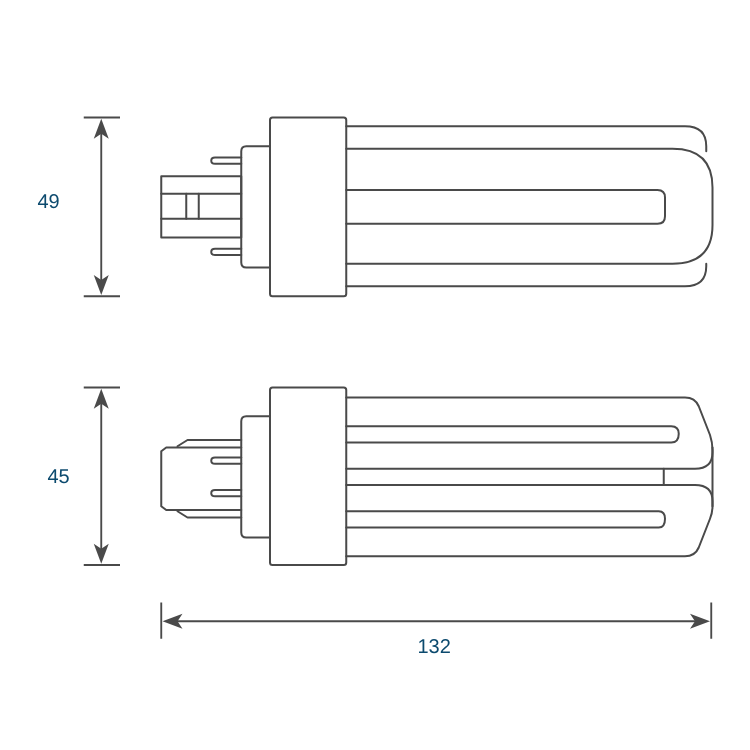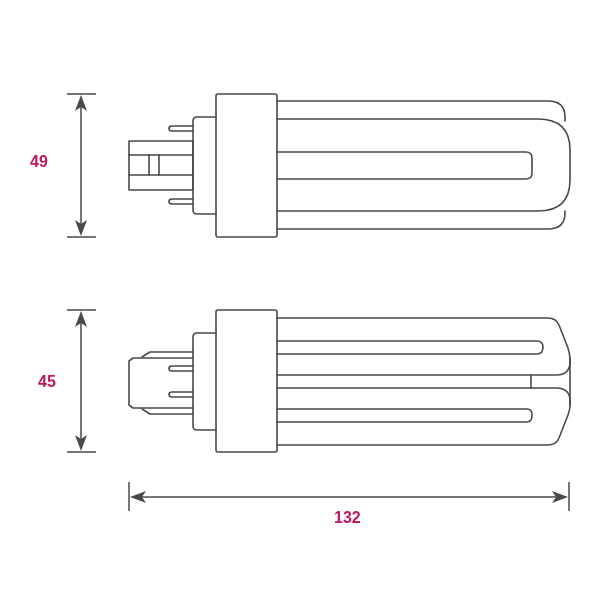--- a/index.html
+++ b/index.html
@@ -1,23 +1,23 @@
 <!DOCTYPE html>
 <html><head>
 <meta charset="utf-8">
 <style>
   html, body { margin: 0; padding: 0; background: #ffffff; }
   body { width: 600px; height: 600px; position: relative; overflow: hidden; }
   svg { position: absolute; left: 0; top: 0; }
   .dim-label {
     position: absolute;
     font-family: "Liberation Sans", "DejaVu Sans", sans-serif;
-    font-weight: bold;
+    font-weight: normal;
     font-size: 16px;
-    color: #be185d;
+    color: #0c4a6e;
     line-height: 1;
   }
   .ln { fill: none; stroke: #4a4a4a; stroke-width: 1.6; stroke-linejoin: round; stroke-linecap: round; }
   .dim { fill: none; stroke: #4a4a4a; stroke-width: 1.5; }
   .arrow { fill: #4a4a4a; stroke: none; }
 </style>
 </head>
 <body>
 
 <svg width="600" height="600" viewBox="0 0 600 600">

